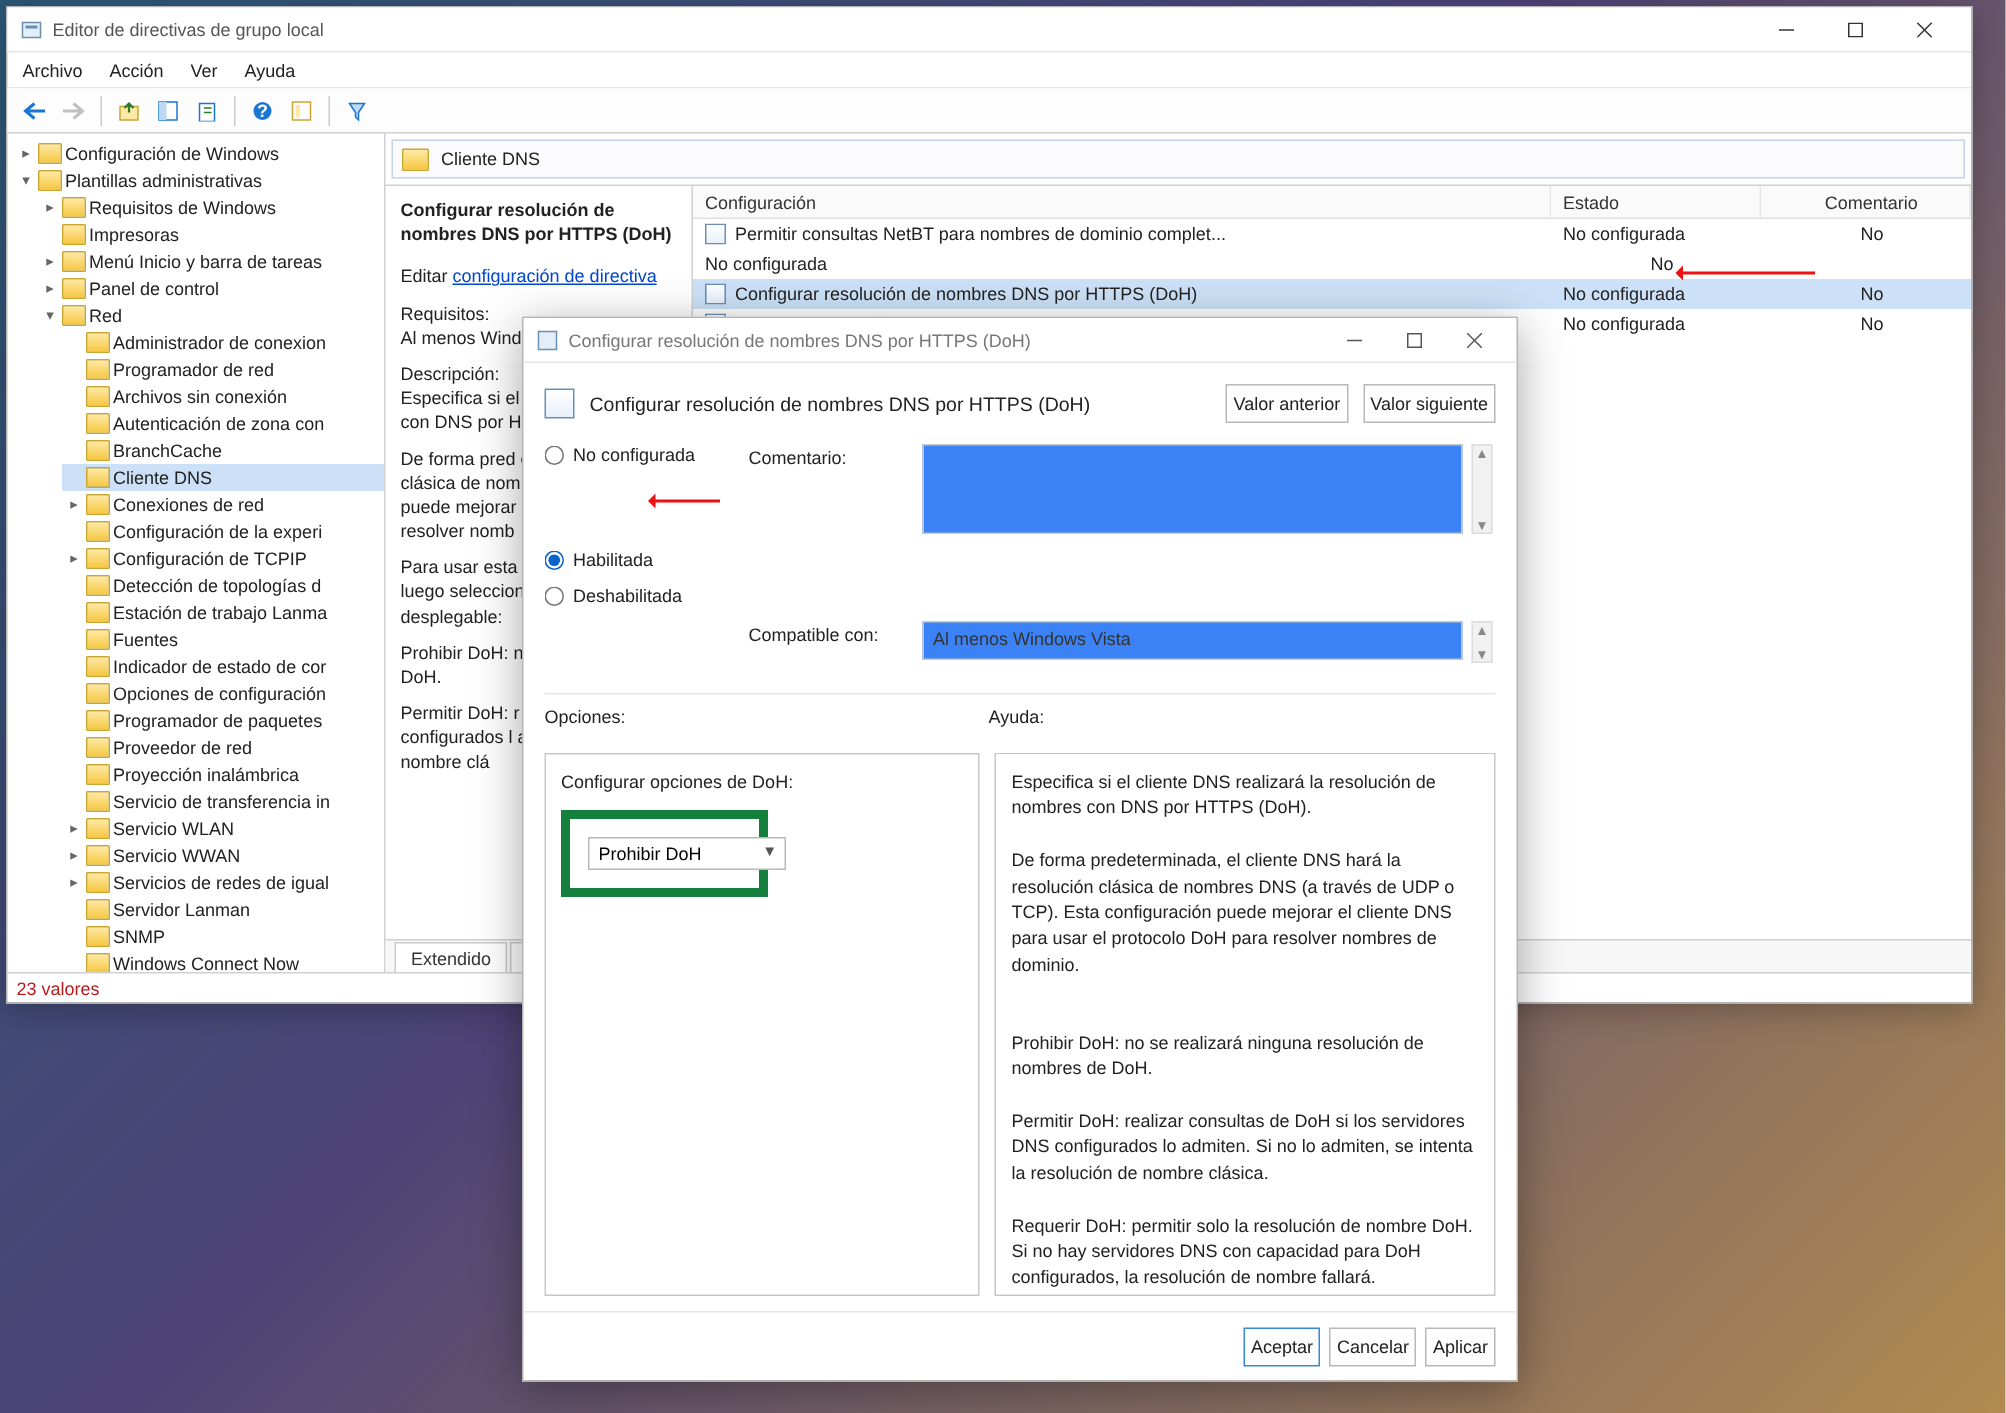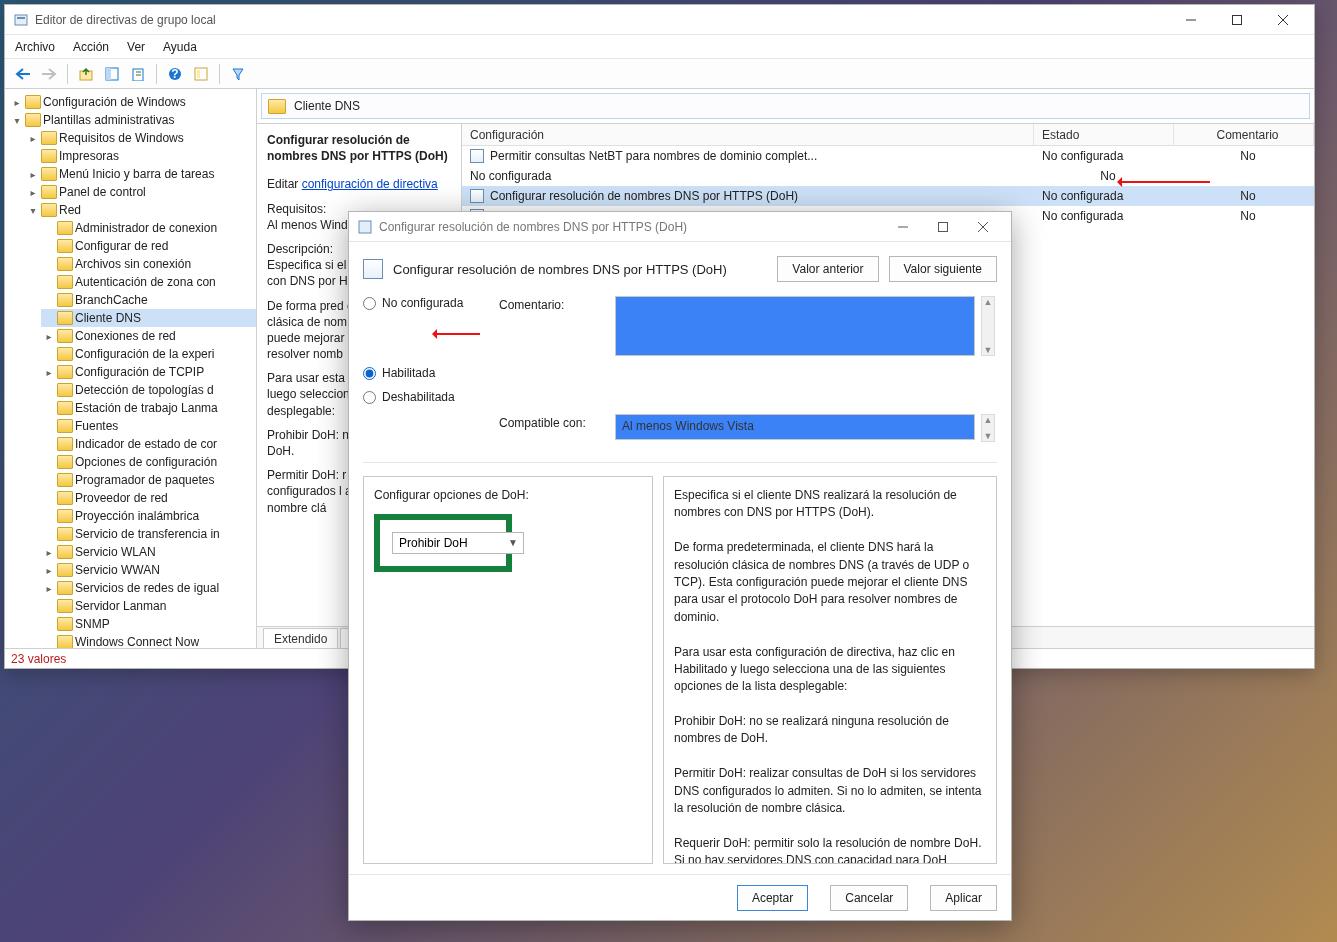--- a/index.html
+++ b/index.html
@@ -61,42 +61,42 @@
 .dlg-title { height:30px; display:flex; align-items:center; padding:0 8px; border-bottom:1px solid #e5e5e5; }
 .dlg-title .dlg-icon { width:16px; height:16px; margin-right:6px; }
 .dlg-title .dlg-text { flex:1; color:#777; }
 .dlg-title .win-btn { width:40px; height:28px; display:flex; align-items:center; justify-content:center; color:#555; }
 
 .dlg-body { flex:1; padding:10px 14px 10px 14px; display:flex; flex-direction:column; gap:0; overflow:hidden; }
 
 .hdr-row { display:flex; align-items:center; gap:10px; padding:4px 0 10px 0; }
 .hdr-row .hdr-icon { width:20px; height:20px; border:1px solid #6b8fb3; background:linear-gradient(#fff,#e7f0fa); }
 .hdr-row .hdr-title { flex:1; color:#222; font-size:13px; }
-.btn { height:26px; padding:0 14px; border:1px solid #b8b8b8; background:#fdfdfd; color:#222; cursor:pointer; }
+.btn { height:26px; padding:0 4px; border:1px solid #b8b8b8; background:#fdfdfd; color:#222; cursor:pointer; }
 .btn.primary { border-color:#3a86d8; }
 
 .state-grid { display:grid; grid-template-columns:130px 110px 1fr 16px; grid-template-rows:auto auto auto auto auto; column-gap:6px; row-gap:10px; align-items:start; padding:4px 0 10px 0; border-bottom:1px solid #e5e5e5; }
 .radio { display:flex; align-items:center; gap:6px; color:#222; }
 .radio input { accent-color:#0a63c9; }
 .label-col { color:#222; padding-top:2px; }
 .textbox { border:1px solid #c7c7c7; background:#3b82f6; padding:4px 6px; min-height:26px; color:#333; }
 .scroll-ind { width:14px; background:#f1f1f1; border:1px solid #dcdcdc; display:flex; flex-direction:column; justify-content:space-between; align-items:center; height:60px; }
 .scroll-ind.small { height:28px; }
 .arrow-tiny { font-size:9px; color:#888; }
 
 .mid-labels { display:grid; grid-template-columns:296px 1fr; padding:8px 0 4px 0; color:#222; }
 .mid-panes { display:grid; grid-template-columns:290px 1fr; gap:10px; flex:1; min-height:0;margin-top:13px; }
 .panel { border:1px solid #c7c7c7; background:#fff; padding:10px; overflow:auto; color:#222; line-height:1.45; }
 .opt-label { margin-bottom:10px; color:#222; }
 .opt-select-wrap { border:6px solid #15803d; padding:12px; width:138px; }
 .opt-select { width:100%; height:22px; border:1px solid #b8b8b8; background:#fff; padding:0 20px 0 6px; appearance:none; position:relative; }
 .select-wrap { position:relative; width:132px; }
 .select-caret { position:absolute; right:6px; top:50%; transform:translateY(-50%); color:#555; font-size:10px; pointer-events:none; }
 
-.dlg-buttons { height:46px; border-top:1px solid #e5e5e5; display:flex; align-items:center; justify-content:flex-end; gap:22px; padding:0 14px; }
+.dlg-buttons { height:46px; border-top:1px solid #e5e5e5; display:flex; align-items:center; justify-content:flex-end; gap:6px; padding:0 14px; }
 
 
 .ann-arrow { position:absolute; height:2px; background:#e11; }
 .ann-arrow::before { content:""; position:absolute; left:-8px; top:-4px; border:5px solid transparent; border-right-color:#e11; }
 
 </style>
 </head>
 <body>
 
 <div class="gpedit-window">
@@ -243,21 +243,21 @@
                     <div class="tree-row">
                       <span class="twisty">&nbsp;</span>
                       <span class="folder-icon"></span>
                       <span class="tree-label">Administrador de conexion</span>
                     </div>
                   </li>
                   <li>
                     <div class="tree-row">
                       <span class="twisty">&nbsp;</span>
                       <span class="folder-icon"></span>
-                      <span class="tree-label">Configurar de red</span>
+                      <span class="tree-label">Programador de red</span>
                     </div>
                   </li>
                   <li>
                     <div class="tree-row">
                       <span class="twisty">&nbsp;</span>
                       <span class="folder-icon"></span>
                       <span class="tree-label">Archivos sin conexión</span>
                     </div>
                   </li>
                   <li>
@@ -544,37 +544,41 @@
 
       <span style="grid-column:1"></span>
       <span class="label-col" style="grid-column:2">Compatible con:</span>
       <div class="textbox" style="grid-column:3">Al menos Windows Vista</div>
       <div class="scroll-ind small" style="grid-column:4">
           <span class="arrow-tiny">▲</span>
           <span class="arrow-tiny">▼</span>
         </div>
     </div>
 
+    <div class="mid-labels">
+      <span>Opciones:</span>
+      <span>Ayuda:</span>
+    </div>
 
     <div class="mid-panes">
       <div class="panel">
         <div class="opt-label">Configurar opciones de DoH:</div>
         <div class="opt-select-wrap">
           <div class="select-wrap">
             <select class="opt-select">
               <option>Prohibir DoH</option>
             </select>
             <span class="select-caret">▼</span>
           </div>
         </div>
       </div>
       <div class="panel">
         <p>Especifica si el cliente DNS realizará la resolución de nombres con DNS por HTTPS (DoH).</p><br>
         <p>De forma predeterminada, el cliente DNS hará la resolución clásica de nombres DNS (a través de UDP o TCP). Esta configuración puede mejorar el cliente DNS para usar el protocolo DoH para resolver nombres de dominio.</p><br>
-        <p>Para usar esta configuración de directiva, haz clic en Habilitado y luego selecciona una de las siguientes opciones de la lista desplegable:</p><br>
+        <br>
         <p>Prohibir DoH: no se realizará ninguna resolución de nombres de DoH.</p><br>
         <p>Permitir DoH: realizar consultas de DoH si los servidores DNS configurados lo admiten. Si no lo admiten, se intenta la resolución de nombre clásica.</p><br>
         <p> Requerir DoH: permitir solo la resolución de nombre DoH. Si no hay servidores DNS con capacidad para DoH configurados, la resolución de nombre fallará.</p><br>
         
       </div>
     </div>
   </div>
 
   <div class="dlg-buttons">
     <button class="btn primary">Aceptar</button>

